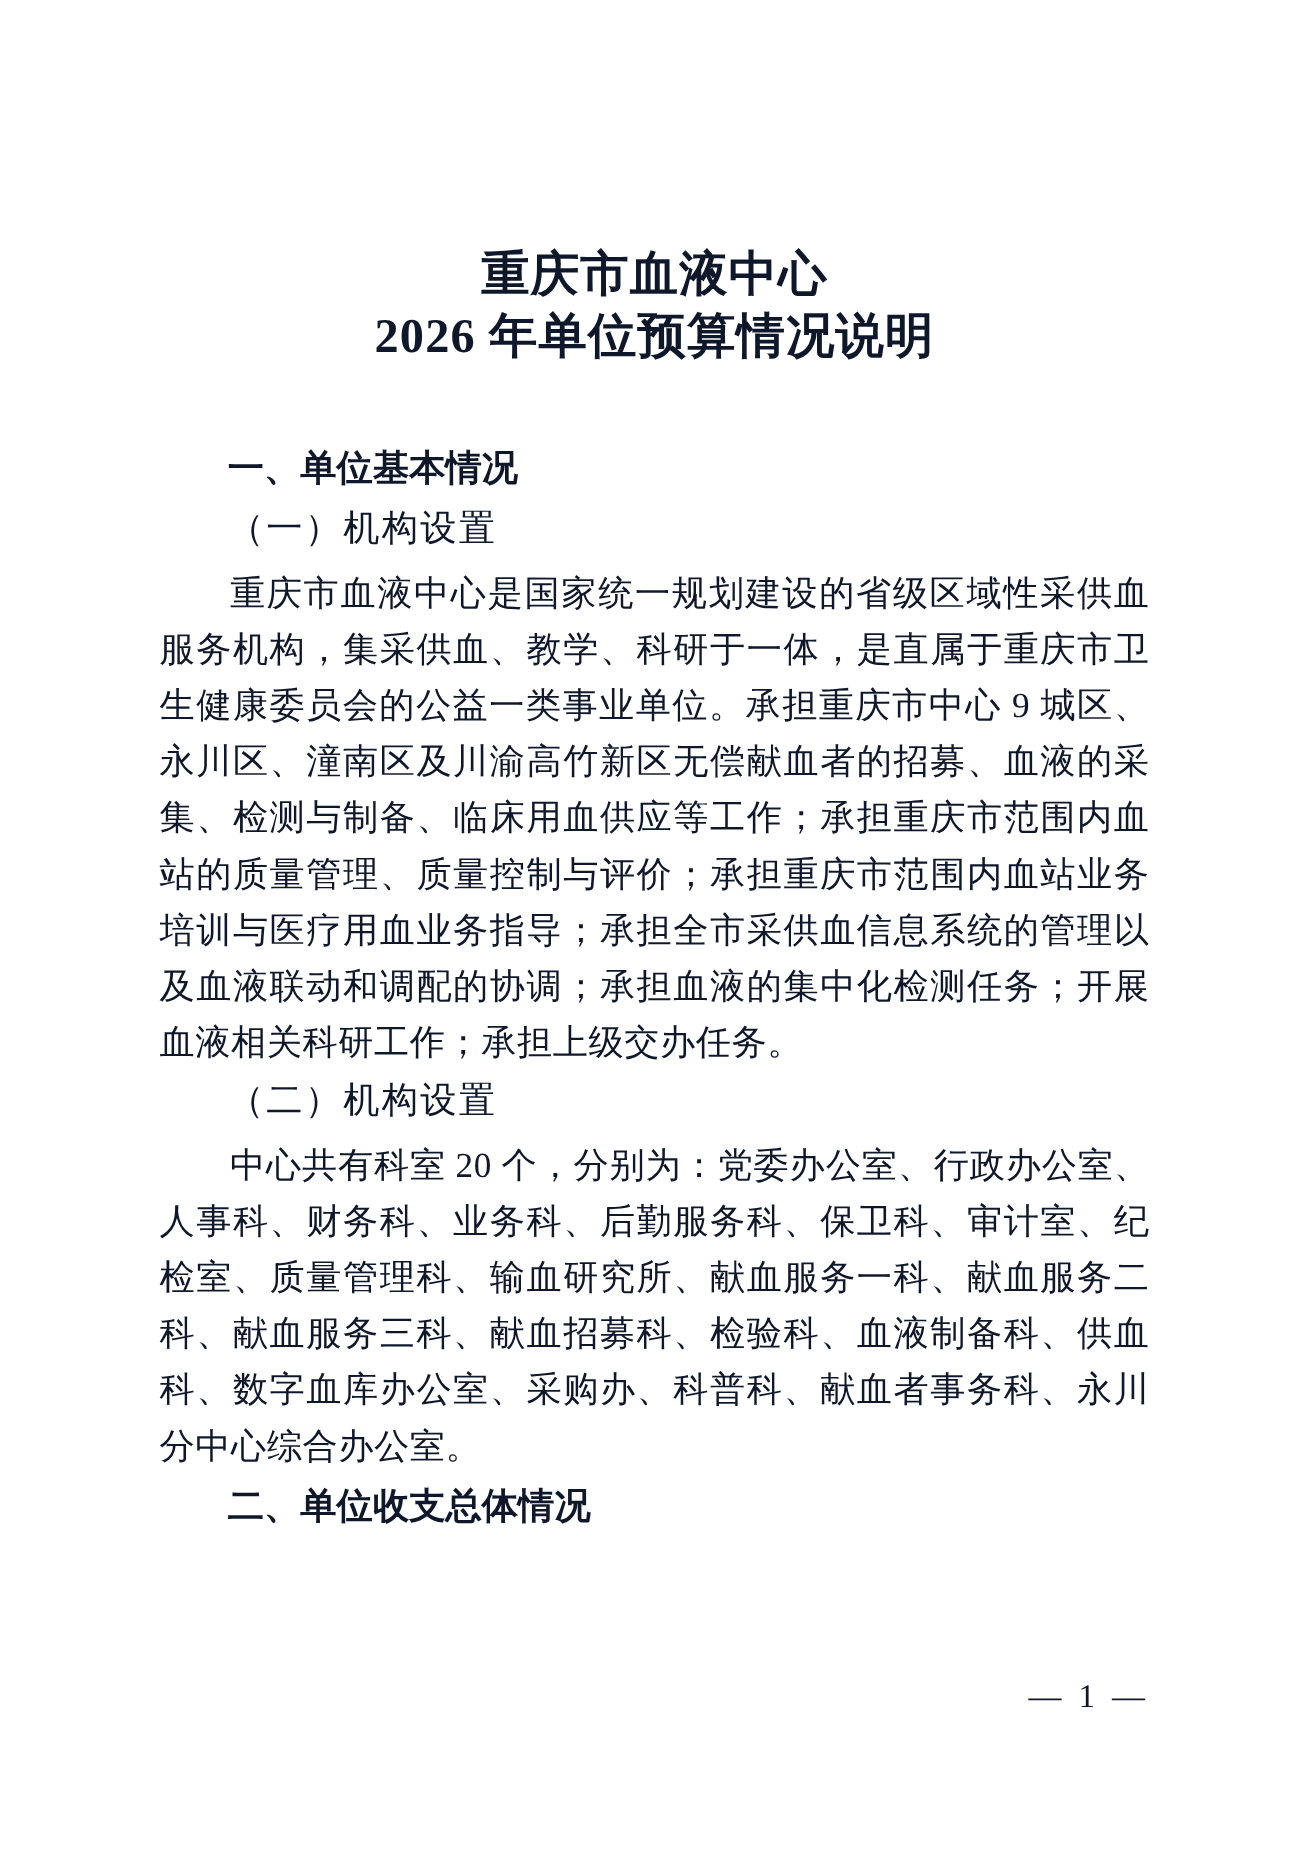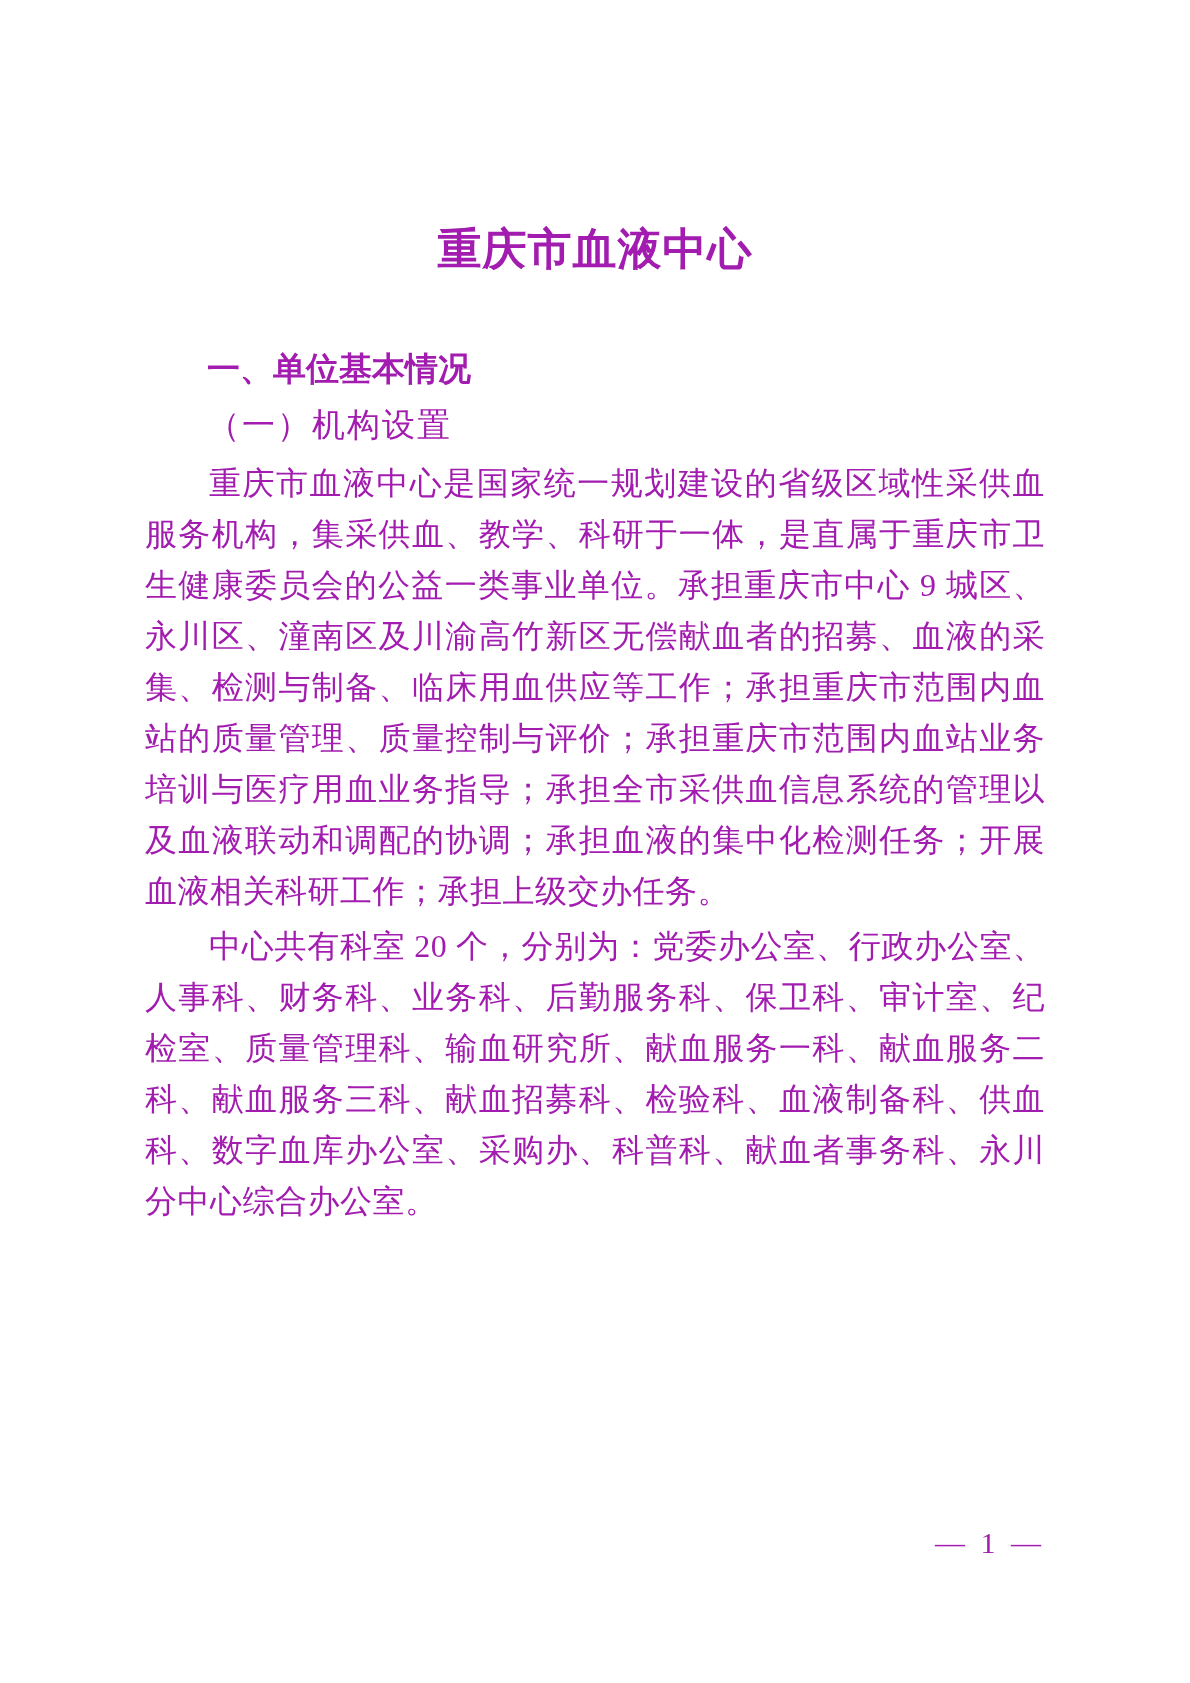--- a/index.html
+++ b/index.html
@@ -5,21 +5,21 @@
   html, body {
     margin: 0;
     padding: 0;
     background: #ffffff;
   }
   .page {
     position: relative;
     width: 1190px;
     height: 1683px;
     background: #ffffff;
-    color: #a21caf;
+    color: #0f172a;
     overflow: hidden;
     font-family: "Liberation Serif", serif;
   }
   .content {
     position: absolute;
     left: 145px;
     top: 222px;
     width: 900px;
   }
   .doc-title {
@@ -71,28 +71,31 @@
   }
 </style>
 </head>
 <body>
 
 <div class="page">
   <div class="content">
 
     <div class="doc-title">
       <div>重庆市血液中心</div>
+      <div>2026 年单位预算情况说明</div>
     </div>
 
     <div class="sec-heading mt-big">一、单位基本情况</div>
 
     <div class="sub-heading">（一）机构设置</div>
 
     <p class="body-para">重庆市血液中心是国家统一规划建设的省级区域性采供血服务机构，集采供血、教学、科研于一体，是直属于重庆市卫生健康委员会的公益一类事业单位。承担重庆市中心 9 城区、永川区、潼南区及川渝高竹新区无偿献血者的招募、血液的采集、检测与制备、临床用血供应等工作；承担重庆市范围内血站的质量管理、质量控制与评价；承担重庆市范围内血站业务培训与医疗用血业务指导；承担全市采供血信息系统的管理以及血液联动和调配的协调；承担血液的集中化检测任务；开展血液相关科研工作；承担上级交办任务。</p>
 
+    <div class="sub-heading">（二）机构设置</div>
 
     <p class="body-para">中心共有科室 20 个，分别为：党委办公室、行政办公室、人事科、财务科、业务科、后勤服务科、保卫科、审计室、纪检室、质量管理科、输血研究所、献血服务一科、献血服务二科、献血服务三科、献血招募科、检验科、血液制备科、供血科、数字血库办公室、采购办、科普科、献血者事务科、永川分中心综合办公室。</p>
 
+    <div class="sec-heading">二、单位收支总体情况</div>
 
   </div>
 
   <div class="footer-pagenum">— 1 —</div>
 </div>
 
 </body></html>

